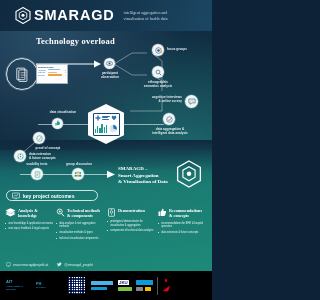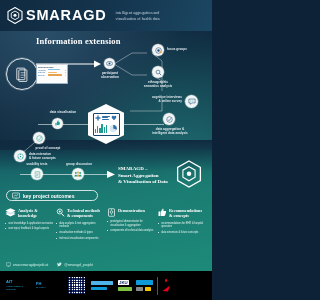--- a/index.html
+++ b/index.html
@@ -29,21 +29,21 @@
   .bg-foot{
     position:absolute;left:0;top:271px;width:212px;height:29px;
     background:#000;
   }
   .bg-header{
     position:absolute;left:0;top:0;width:212px;height:31px;
     background:linear-gradient(110deg,#102a40 0%,#15364f 55%,#1b4763 100%);
   }
 
   
-  .hdr{position:absolute;left:0;top:0;width:192px;height:31px;display:flex;align-items:center;}
+  .hdr{position:absolute;left:8px;top:0;width:192px;height:31px;display:flex;align-items:center;}
   .logo-mark{margin-left:7px;width:16px;height:17px;flex:0 0 auto;}
   .logo-word{
     color:#fff;font-size:14.5px;font-weight:bold;letter-spacing:0.8px;
     margin-left:3px;line-height:1;
   }
   .tagline{
     margin-left:9px;color:#c5d4e0;font-size:4.1px;line-height:1.45;
     font-family:"Liberation Serif",serif;
   }
 
@@ -158,21 +158,21 @@
         <circle cx="16" cy="16.6" r="3.1" fill="#fff"></circle>
       </svg>
     </div>
     <div class="logo-word">SMARAGD</div>
     <div class="tagline">
       <div>intelligent aggregation and</div>
       <div>visualisation of health data</div>
     </div>
   </div>
 
-  <div class="info-overload">Information extension</div>
+  <div class="info-overload">Technology overload</div>
 
   <div class="node ghost" style="left:6px;top:58px;width:30px;height:30px;">
     <svg viewBox="0 0 24 26" width="14" height="15">
       <rect x="3" y="2" width="14" height="20" rx="1" fill="none" stroke="#fff" stroke-width="1.4"></rect>
       <rect x="6.5" y="5" width="14" height="20" rx="1" fill="none" stroke="#fff" stroke-width="1.4"></rect>
       <line x1="9.5" y1="10" x2="17.5" y2="10" stroke="#fff" stroke-width="1.1"></line>
       <line x1="9.5" y1="14" x2="17.5" y2="14" stroke="#fff" stroke-width="1.1"></line>
       <line x1="9.5" y1="18" x2="15" y2="18" stroke="#fff" stroke-width="1.1"></line>
     </svg>
   </div>

